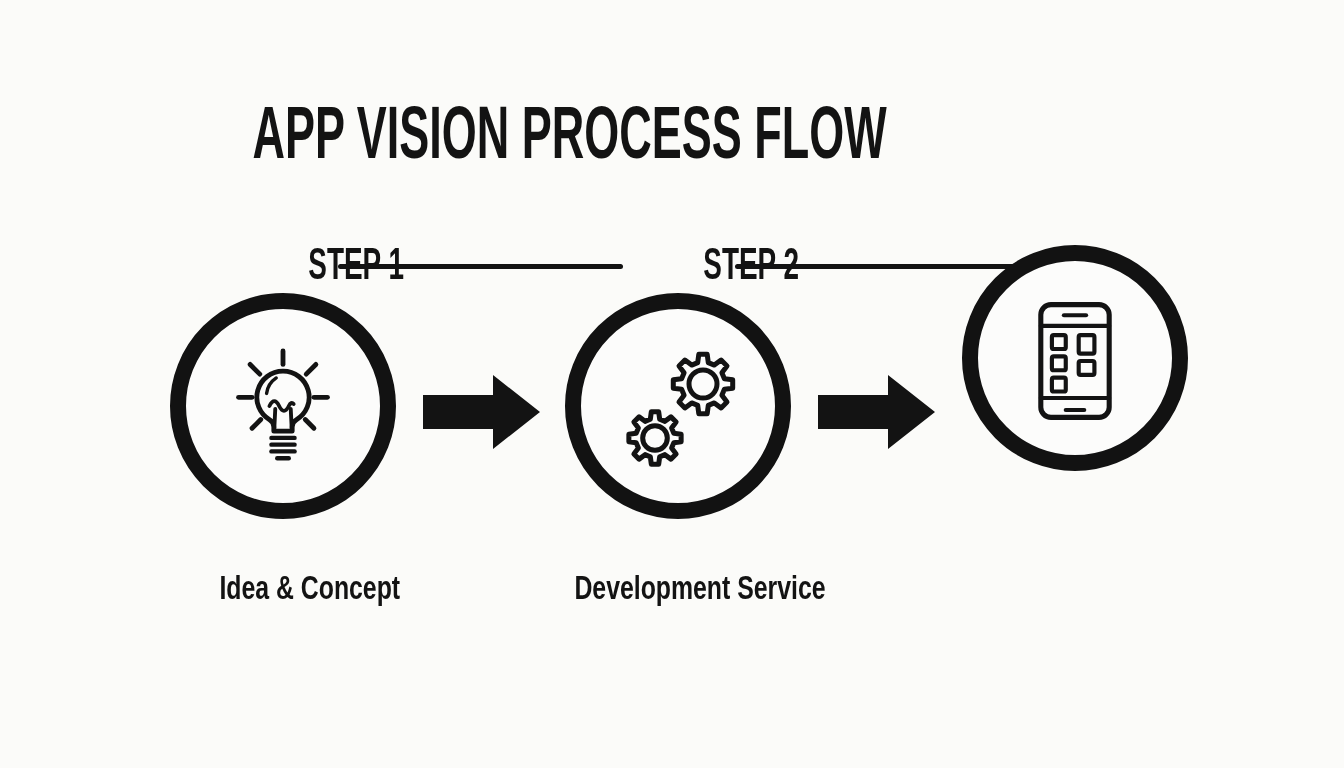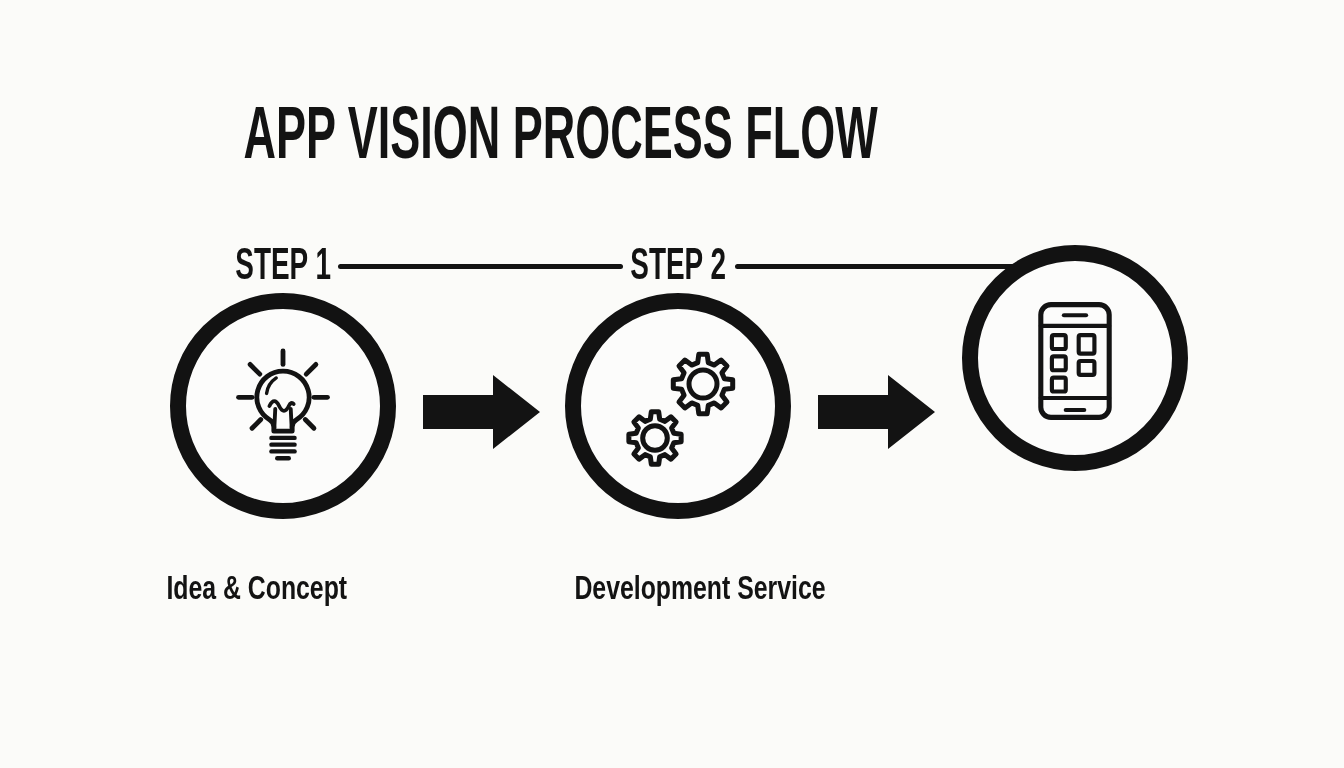--- a/index.html
+++ b/index.html
@@ -11,21 +11,21 @@
     height: 768px;
     position: relative;
     overflow: hidden;
     background: #fbfbf9;
     font-family: "Liberation Sans", sans-serif;
     color: #131313;
   }
   .title-wrap {
     position: absolute;
     top: 92px;
-    left: 7px;
+    left: 16px;
     width: 1128px;
     text-align: center;
   }
   .title {
     display: inline-block;
     font-size: 75px;
     font-weight: 700;
     line-height: 80px;
     letter-spacing: 0px;
     white-space: nowrap;
@@ -50,21 +50,21 @@
   .step-col {
     position: absolute;
     top: 240px;
     width: 300px;
   }
   .step-col.s1 { left: 133px; }
   .step-col.s2 { left: 528px; }
   .step-col.s3 { left: 925px; }
   .step-label {
     height: 48px;
-    text-align: center;
+    text-align: right;
     white-space: nowrap;
     text-decoration: underline;
   }
   .step-label span {
     display: inline-block;
     font-size: 45px;
     font-weight: 700;
     line-height: 48px;
     transform: scaleX(0.62);
     white-space: nowrap;
@@ -76,21 +76,21 @@
     margin: 5px auto 0 auto;
     border: 16px solid #121212;
     border-radius: 50%;
     background: #fcfcfb;
     display: flex;
     align-items: center;
     justify-content: center;
   }
   .step-caption {
     margin-top: 50px;
-    text-align: left;
+    text-align: right;
     white-space: nowrap;
   }
   .step-caption span {
     display: inline-block;
     font-size: 34px;
     font-weight: 700;
     line-height: 36px;
     transform: scaleX(0.73);
     white-space: nowrap;
   }

